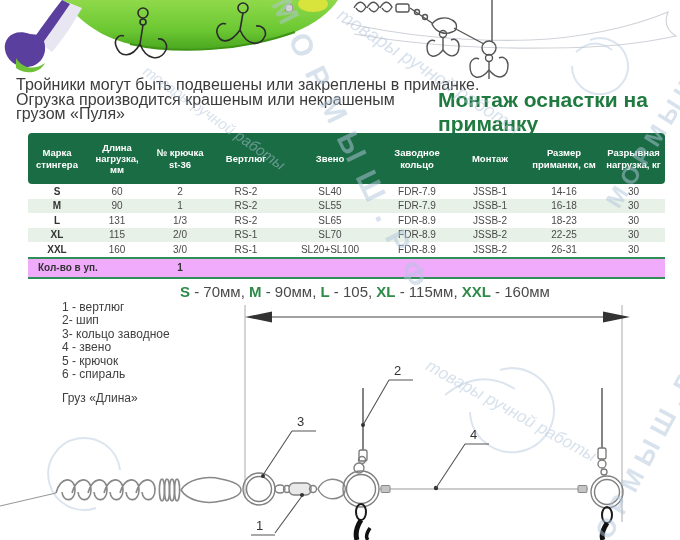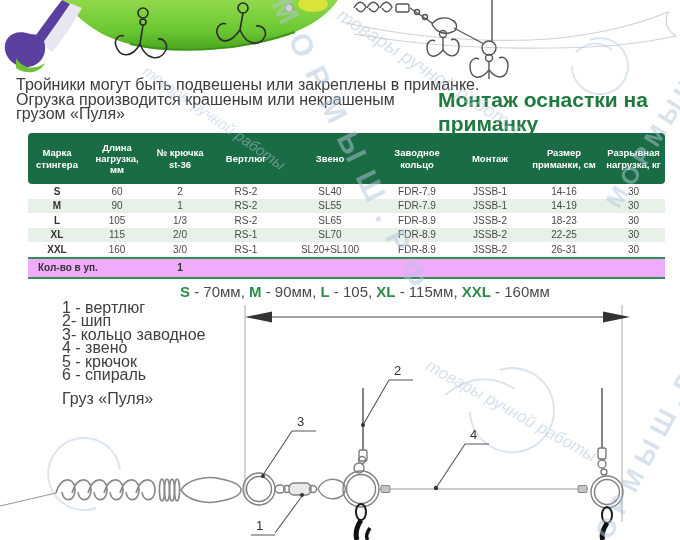--- a/index.html
+++ b/index.html
@@ -26,21 +26,21 @@
   tbody td.mark{font-weight:bold;color:#333333;}
   tfoot tr{background:#f0abfc;border-top:2px solid #2f8f57;border-bottom:2px solid #2f8f57;}
   tfoot td{height:16px;font-size:10px;}
   td.foot-label{text-align:left;padding-left:10px;font-weight:bold;color:#333333;}
   td.foot-value{text-align:center;font-weight:bold;color:#333333;}
   
   .sizes{position:absolute;left:180px;top:283px;width:500px;text-align:left;z-index:2;
          font-size:15px;color:#4a4a4a;}
   .sizes .mark{color:#2e8b4a;font-weight:bold;}
   
-  .legend{position:absolute;left:62px;top:301px;z-index:2;font-size:16px;line-height:13.4px;color:#3f3f3f;}
+  .legend{position:absolute;left:62px;top:301px;z-index:2;font-size:12px;line-height:13.4px;color:#3f3f3f;}
   .legend .note{margin-top:11px;}
   
   .callout{position:absolute;z-index:3;font-size:13px;color:#333333;}
   svg{display:block;}
   .abs{position:absolute;z-index:1;}
 </style>
 </head>
 <body>
 
 <div class="page">
@@ -166,26 +166,26 @@
             <td>30</td>
           </tr>
           <tr>
             <td class="mark">M</td>
             <td>90</td>
             <td>1</td>
             <td>RS-2</td>
             <td>SL55</td>
             <td>FDR-7.9</td>
             <td>JSSB-1</td>
-            <td>14-19</td>
+            <td>16-18</td>
             <td>30</td>
           </tr>
           <tr>
             <td class="mark">L</td>
-            <td>105</td>
+            <td>131</td>
             <td>1/3</td>
             <td>RS-2</td>
             <td>SL65</td>
             <td>FDR-8.9</td>
             <td>JSSB-2</td>
             <td>18-23</td>
             <td>30</td>
           </tr>
           <tr>
             <td class="mark">XL</td>
@@ -224,21 +224,21 @@
 
   <div class="legend">
     <div id="legend-list">
         <div>1 - вертлюг</div>
         <div>2- шип</div>
         <div>3- кольцо заводное</div>
         <div>4 - звено</div>
         <div>5 - крючок</div>
         <div>6 - спираль</div>
       </div>
-    <div class="note">Груз «Пуля»</div>
+    <div class="note">Груз «Длина»</div>
   </div>
 
   <svg class="abs" style="left:0;top:300px;" width="680" height="240" viewBox="0 0 680 240">
 
     <g fill="none" stroke="rgba(178,197,220,0.45)" stroke-width="2">
       <path d="M500,70 a42,42 0 1,1 -30,42"></path>
       <path d="M445,95 q35,-28 70,-6"></path>
       <path d="M120,170 a36,36 0 1,0 -24,38"></path>
     </g>
 

